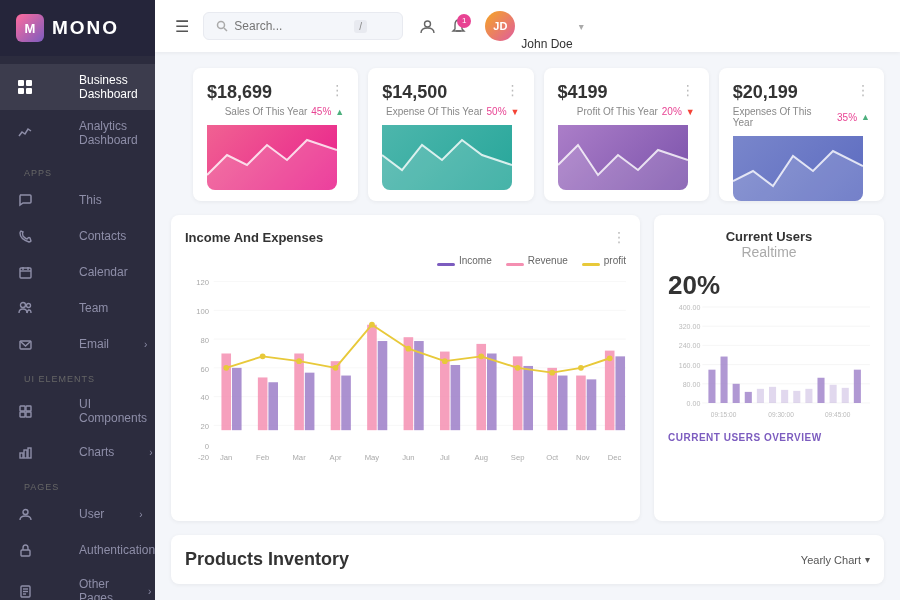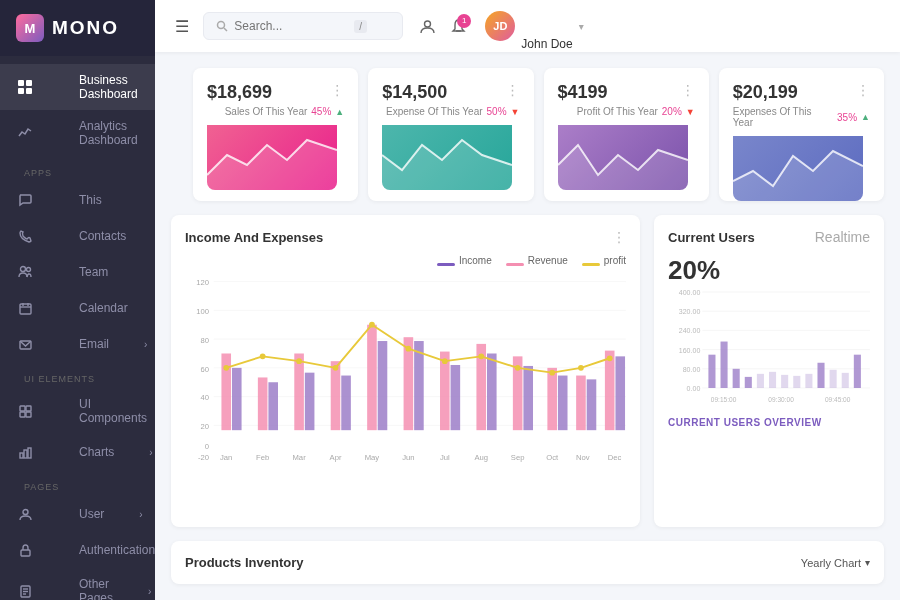--- a/index.html
+++ b/index.html
@@ -50,35 +50,35 @@
     .stat-chart { height: 65px; margin-top: 8px; border-radius: 0 0 8px 8px; }
 
     
     .bottom-row { display: flex; gap: 14px; flex: 1; }
     .chart-card { background: white; border-radius: 8px; flex: 1; padding: 14px; box-shadow: 0 1px 4px rgba(0,0,0,0.06); }
     .chart-card-header { display: flex; justify-content: space-between; align-items: center; margin-bottom: 10px; }
     .chart-title { font-size: 13px; font-weight: 600; color: #333; }
     .chart-more { color: #bbb; cursor: pointer; font-size: 14px; }
 
     .current-users-card { background: white; border-radius: 8px; width: 230px; flex-shrink: 0; padding: 14px; box-shadow: 0 1px 4px rgba(0,0,0,0.06); }
-    .cu-header { display: flex; justify-content: space-between; align-items: center; }
+    .cu-header { display: flex; justify-content: space-between; align-items: center; flex-direction: column; }
     .cu-title { font-size: 13px; font-weight: 600; color: #333; }
     .cu-realtime { font-size: 14px; color: #aaa; }
     .cu-percent { font-size: 26px; font-weight: 700; color: #333; margin-top: 10px; }
     .cu-label { font-size: 10px; color: #aaa; margin-bottom: 10px; }
     .cu-link { font-size: 10px; color: #7c5cbf; font-weight: 600; letter-spacing: 0.5px; cursor: pointer; margin-top: 10px; text-transform: uppercase; }
 
     
     .legend { display: flex; gap: 14px; margin-bottom: 8px; }
     .legend-item { display: flex; align-items: flex-end; gap: 4px; font-size: 10px; color: #666; }
     .legend-dot { width: 18px; height: 3px; border-radius: 2px; }
 
     
     .products-row { background: white; border-radius: 8px; padding: 14px; box-shadow: 0 1px 4px rgba(0,0,0,0.06); display: flex; justify-content: space-between; align-items: center; }
-    .products-title { font-size: 13px; font-weight: 600; color: #333; }
+    .products-title { font-size: 18px; font-weight: 600; color: #333; }
     .yearly-chart-btn { font-size: 11px; color: #555; display: flex; align-items: center; gap: 4px; cursor: pointer; }
 
     
     svg { display: block; }
   </style>
 </head>
 <body>
 
 <nav class="sidebar">
   <div class="sidebar-logo">
@@ -119,39 +119,39 @@
     <div class="sidebar-item">
       <span class="item-icon">
         <svg width="13" height="13" viewBox="0 0 13 13" fill="none" stroke="currentColor" stroke-width="1.4">
             <path d="M2,1 Q1,2 1,3 Q1,9 10,12 Q11,12 12,11 L11,8 Q10,7 9,8 L8,9 Q7,9 4,6 Q3,3 4,2 Z"></path>
           </svg>
       </span>
       <span>Contacts</span>
     </div>
     <div class="sidebar-item">
       <span class="item-icon">
+        <svg width="13" height="13" viewBox="0 0 13 13" fill="none" stroke="currentColor" stroke-width="1.4">
+            <rect x="1" y="2" width="11" height="10" rx="1"></rect>
+            <line x1="1" y1="5" x2="12" y2="5"></line>
+            <line x1="4" y1="1" x2="4" y2="4"></line>
+            <line x1="9" y1="1" x2="9" y2="4"></line>
+          </svg>
+      </span>
+      <span>Calendar</span>
+    </div>
+    <div class="sidebar-item">
+      <span class="item-icon">
         <svg width="14" height="14" viewBox="0 0 14 14" fill="none" stroke="currentColor" stroke-width="1.4">
             <circle cx="5" cy="4" r="2.5"></circle>
             <path d="M1,12 Q1,8 5,8 Q9,8 9,12"></path>
             <circle cx="10.5" cy="4.5" r="2"></circle>
             <path d="M9,12 Q9.5,9.5 10.5,9 Q13,8.5 13,12"></path>
           </svg>
       </span>
       <span>Team</span>
-    </div>
-    <div class="sidebar-item">
-      <span class="item-icon">
-        <svg width="13" height="13" viewBox="0 0 13 13" fill="none" stroke="currentColor" stroke-width="1.4">
-            <rect x="1" y="2" width="11" height="10" rx="1"></rect>
-            <line x1="1" y1="5" x2="12" y2="5"></line>
-            <line x1="4" y1="1" x2="4" y2="4"></line>
-            <line x1="9" y1="1" x2="9" y2="4"></line>
-          </svg>
-      </span>
-      <span>Calendar</span>
     </div>
     <div class="sidebar-item">
       <span class="item-icon">
         <svg width="13" height="13" viewBox="0 0 13 13" fill="none" stroke="currentColor" stroke-width="1.4">
             <rect x="1" y="3" width="11" height="8" rx="1"></rect>
             <polyline points="1,3 6.5,8 12,3"></polyline>
           </svg>
       </span>
       <span>Email</span>
       <span class="chevron">›</span>

